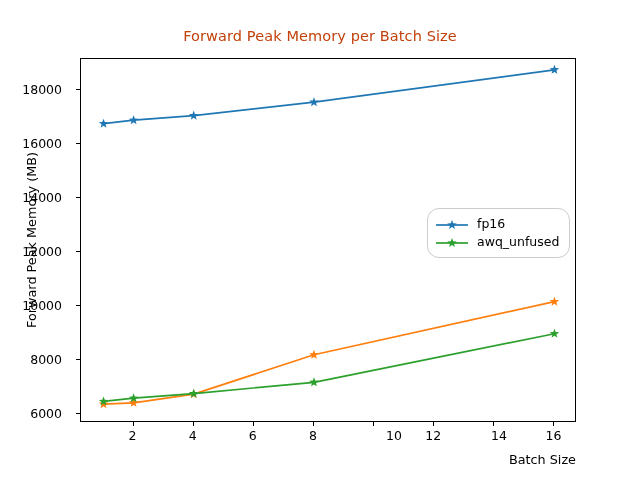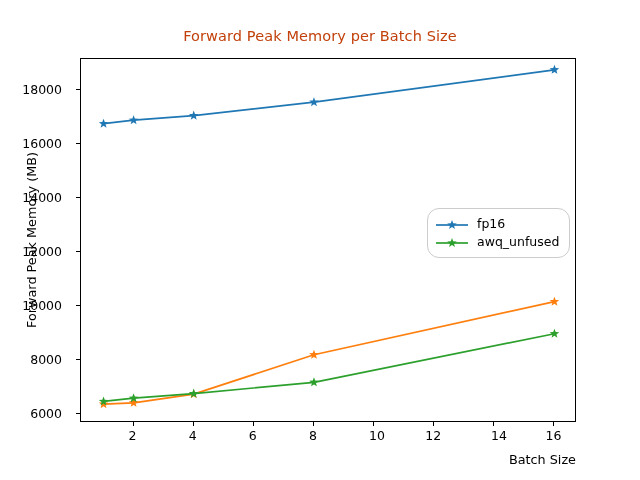--- a/index.html
+++ b/index.html
@@ -159,21 +159,21 @@
     </div>
   <div id="x-ticks">
       <div class="tick-label-x" style="left: 132.606px;">2</div>
       <div class="tick-mark-x" style="left: 132.606px;"></div>
       <div class="tick-label-x" style="left: 192.727px;">4</div>
       <div class="tick-mark-x" style="left: 192.727px;"></div>
       <div class="tick-label-x" style="left: 252.848px;">6</div>
       <div class="tick-mark-x" style="left: 252.848px;"></div>
       <div class="tick-label-x" style="left: 312.97px;">8</div>
       <div class="tick-mark-x" style="left: 312.97px;"></div>
-      <div class="tick-label-x" style="left: 377px;">10</div>
+      <div class="tick-label-x" style="left: 394px;">10</div>
       <div class="tick-mark-x" style="left: 373.091px;"></div>
       <div class="tick-label-x" style="left: 433.212px;">12</div>
       <div class="tick-mark-x" style="left: 433.212px;"></div>
       <div class="tick-label-x" style="left: 499px;">14</div>
       <div class="tick-mark-x" style="left: 493.333px;"></div>
       <div class="tick-label-x" style="left: 553.455px;">16</div>
       <div class="tick-mark-x" style="left: 553.455px;"></div>
     </div>
 
   <div id="plot-frame">

